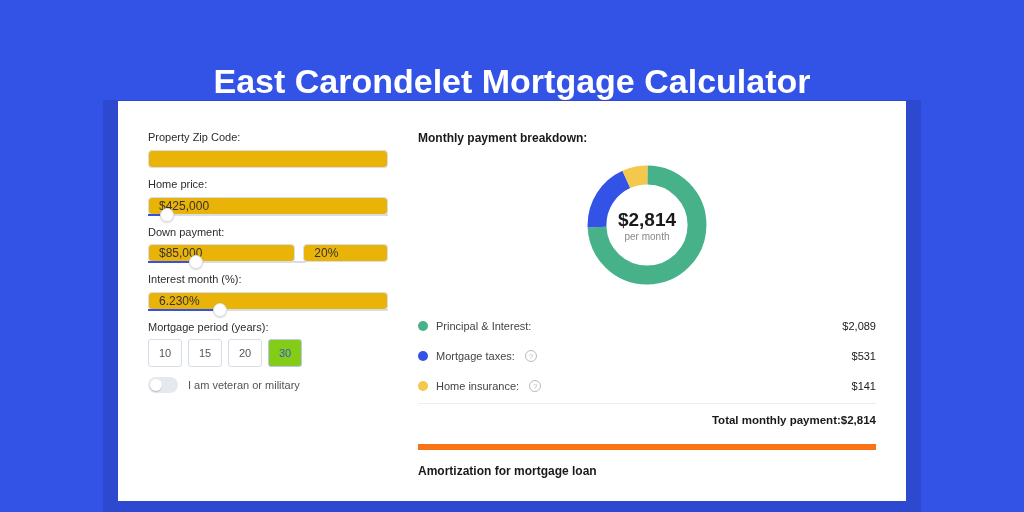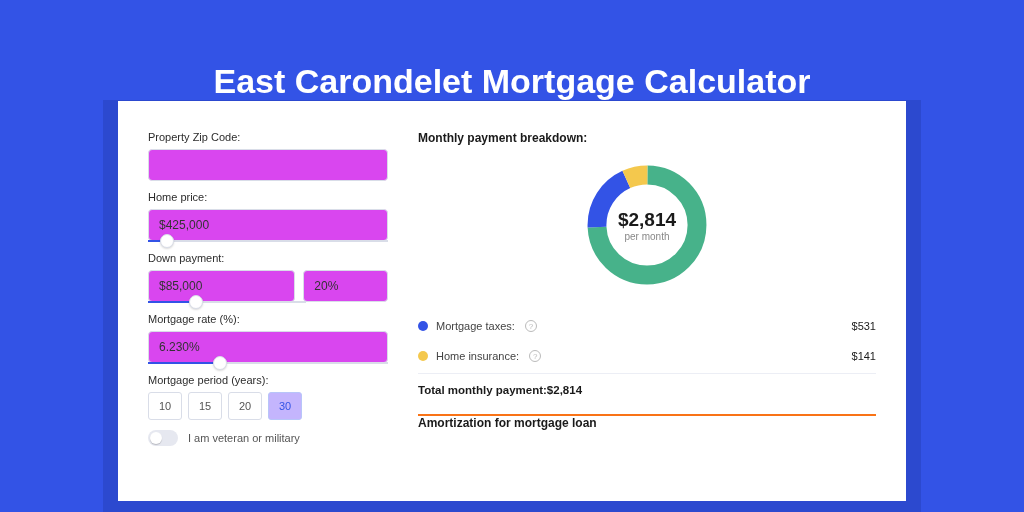--- a/index.html
+++ b/index.html
@@ -48,27 +48,27 @@
     flex: 1;
   }
   .field-label {
     font-size: 11px;
     color: #2c2c2c;
     margin-bottom: 6px;
     display: block;
   }
   .text-input {
     width: 100%;
-    height: 32px;
+    height: 18px;
     border: 1px solid #d9dde8;
     border-radius: 4px;
     padding: 0 10px;
     font-size: 12px;
     color: #333;
-    background: #d946ef;
+    background: #eab308;
   }
   .field-group { margin-bottom: 10px; }
   .slider-rail {
     height: 2px;
     background: #d9dde8;
     position: relative;
     margin-top: -1px;
   }
   .slider-fill {
     position: absolute;
@@ -98,21 +98,21 @@
     border-radius: 3px;
     font-size: 11px;
     color: #555;
     background: #fff;
     display: flex;
     align-items: center;
     justify-content: center;
     cursor: pointer;
   }
   .period-btn.selected {
-    background: #c4b5fd;
+    background: #84cc16;
     border-color: #b8c5f9;
     color: #3353e6;
     font-weight: 400;
   }
   .toggle-row {
     display: flex;
     align-items: center;
     gap: 10px;
     margin-top: 8px;
   }
@@ -183,30 +183,31 @@
     border-radius: 50%;
     display: inline-flex;
     align-items: center;
     justify-content: center;
     font-size: 8px;
     color: #bbb;
     margin-left: 2px;
   }
   .total-row {
     display: flex;
-    justify-content: flex-start;
+    justify-content: flex-end;
     padding: 10px 0;
     border-top: 1px solid #eceef5;
     font-size: 11.5px;
     font-weight: 700;
     color: #1a1a1a;
     margin-top: 2px;
   }
   .amort-box {
-    border-top: 2px solid #f97316;
+    border-top: 6px solid #f97316;
+    padding-top: 14px;
     margin-top: 8px;
   }
   .amort-title {
     font-size: 12px;
     font-weight: 700;
     color: #1a1a1a;
     margin-bottom: 12px;
   }
 </style>
 </head>
@@ -241,21 +242,21 @@
         <input class="text-input" value="$85,000" style="">
         <input class="text-input" value="20%" style="">
       </div>
       <div class="slider-rail" style="width:66%">
         <div class="slider-fill" style="width:30%"></div>
         <div class="slider-thumb" style="left:30%"></div>
       </div>
     </div>
 
     <div class="field-group">
-      <label class="field-label">Mortgage rate (%):</label>
+      <label class="field-label">Interest month (%):</label>
       <input class="text-input" value="6.230%" style="">
       <div class="slider-rail">
         <div class="slider-fill" style="width:30%"></div>
         <div class="slider-thumb" style="left:30%"></div>
       </div>
     </div>
 
     <div class="field-group">
       <label class="field-label">Mortgage period (years):</label>
       <div class="period-btns">
@@ -285,20 +286,27 @@
           <circle cx="21" cy="21" r="15.915" fill="none" stroke="#3353e6" stroke-width="6" stroke-dasharray="18.9 81.1" stroke-dashoffset="50.8"></circle>
           <circle cx="21" cy="21" r="15.915" fill="none" stroke="#f4c84d" stroke-width="6" stroke-dasharray="6.9 93.1" stroke-dashoffset="31.9"></circle>
         </svg>
         <div class="donut-center">
           <div class="donut-amount">$2,814</div>
           <div class="donut-sub">per month</div>
         </div>
       </div>
     </div>
 
+    <div class="legend-row">
+      <div class="legend-left">
+        <span class="dot" style="background:#47b28a"></span>
+        <span>Principal &amp; Interest:</span>
+      </div>
+      <span class="legend-val">$2,089</span>
+    </div>
 
     <div class="legend-row">
       <div class="legend-left">
         <span class="dot" style="background:#3353e6"></span>
         <span>Mortgage taxes:</span>
         <span class="info-icon">?</span>
       </div>
       <span class="legend-val">$531</span>
     </div>
 

